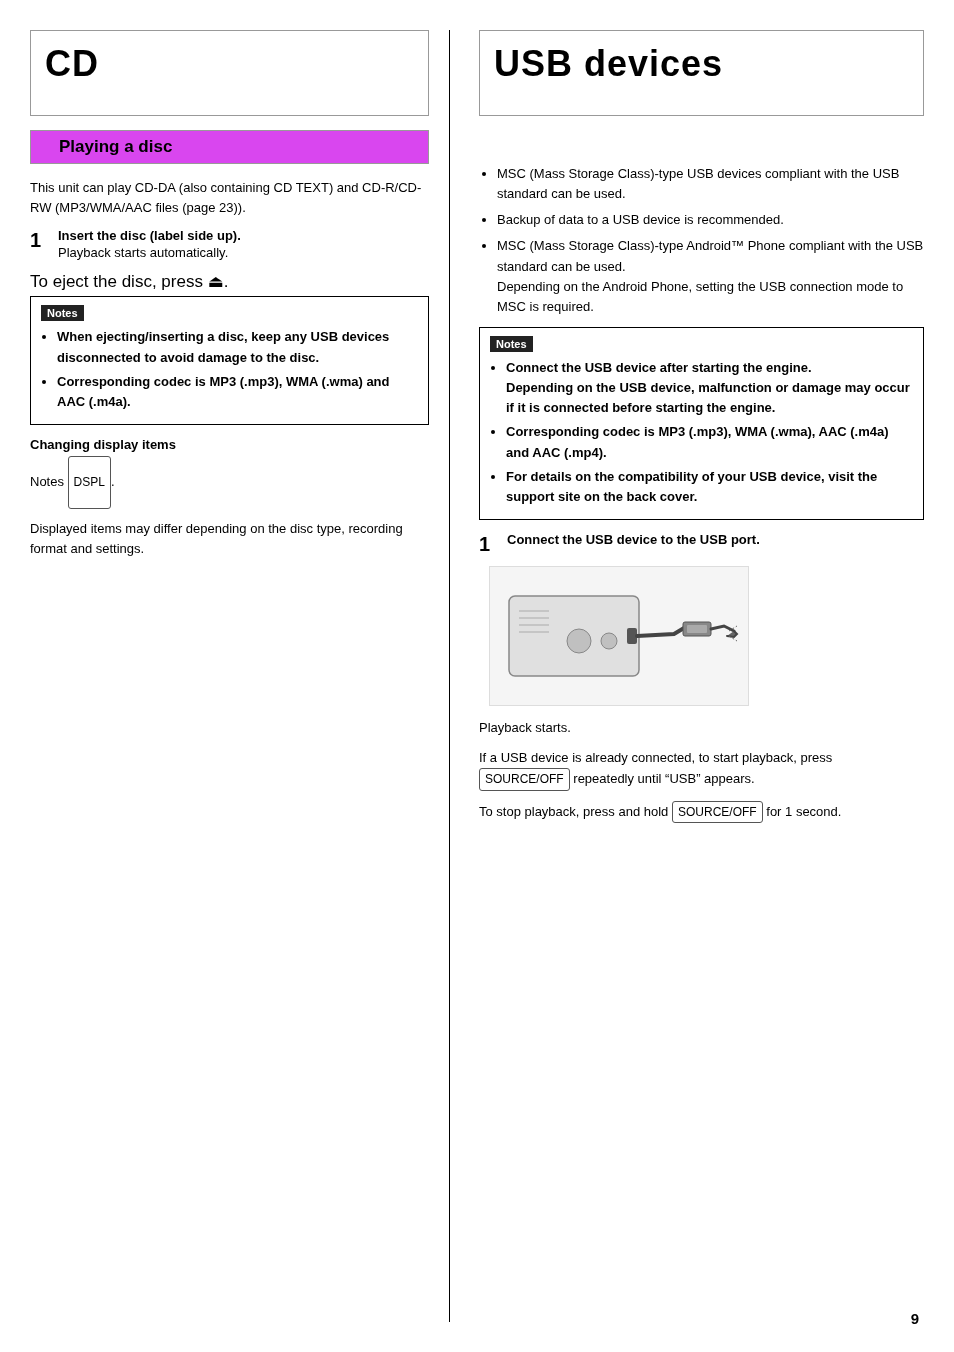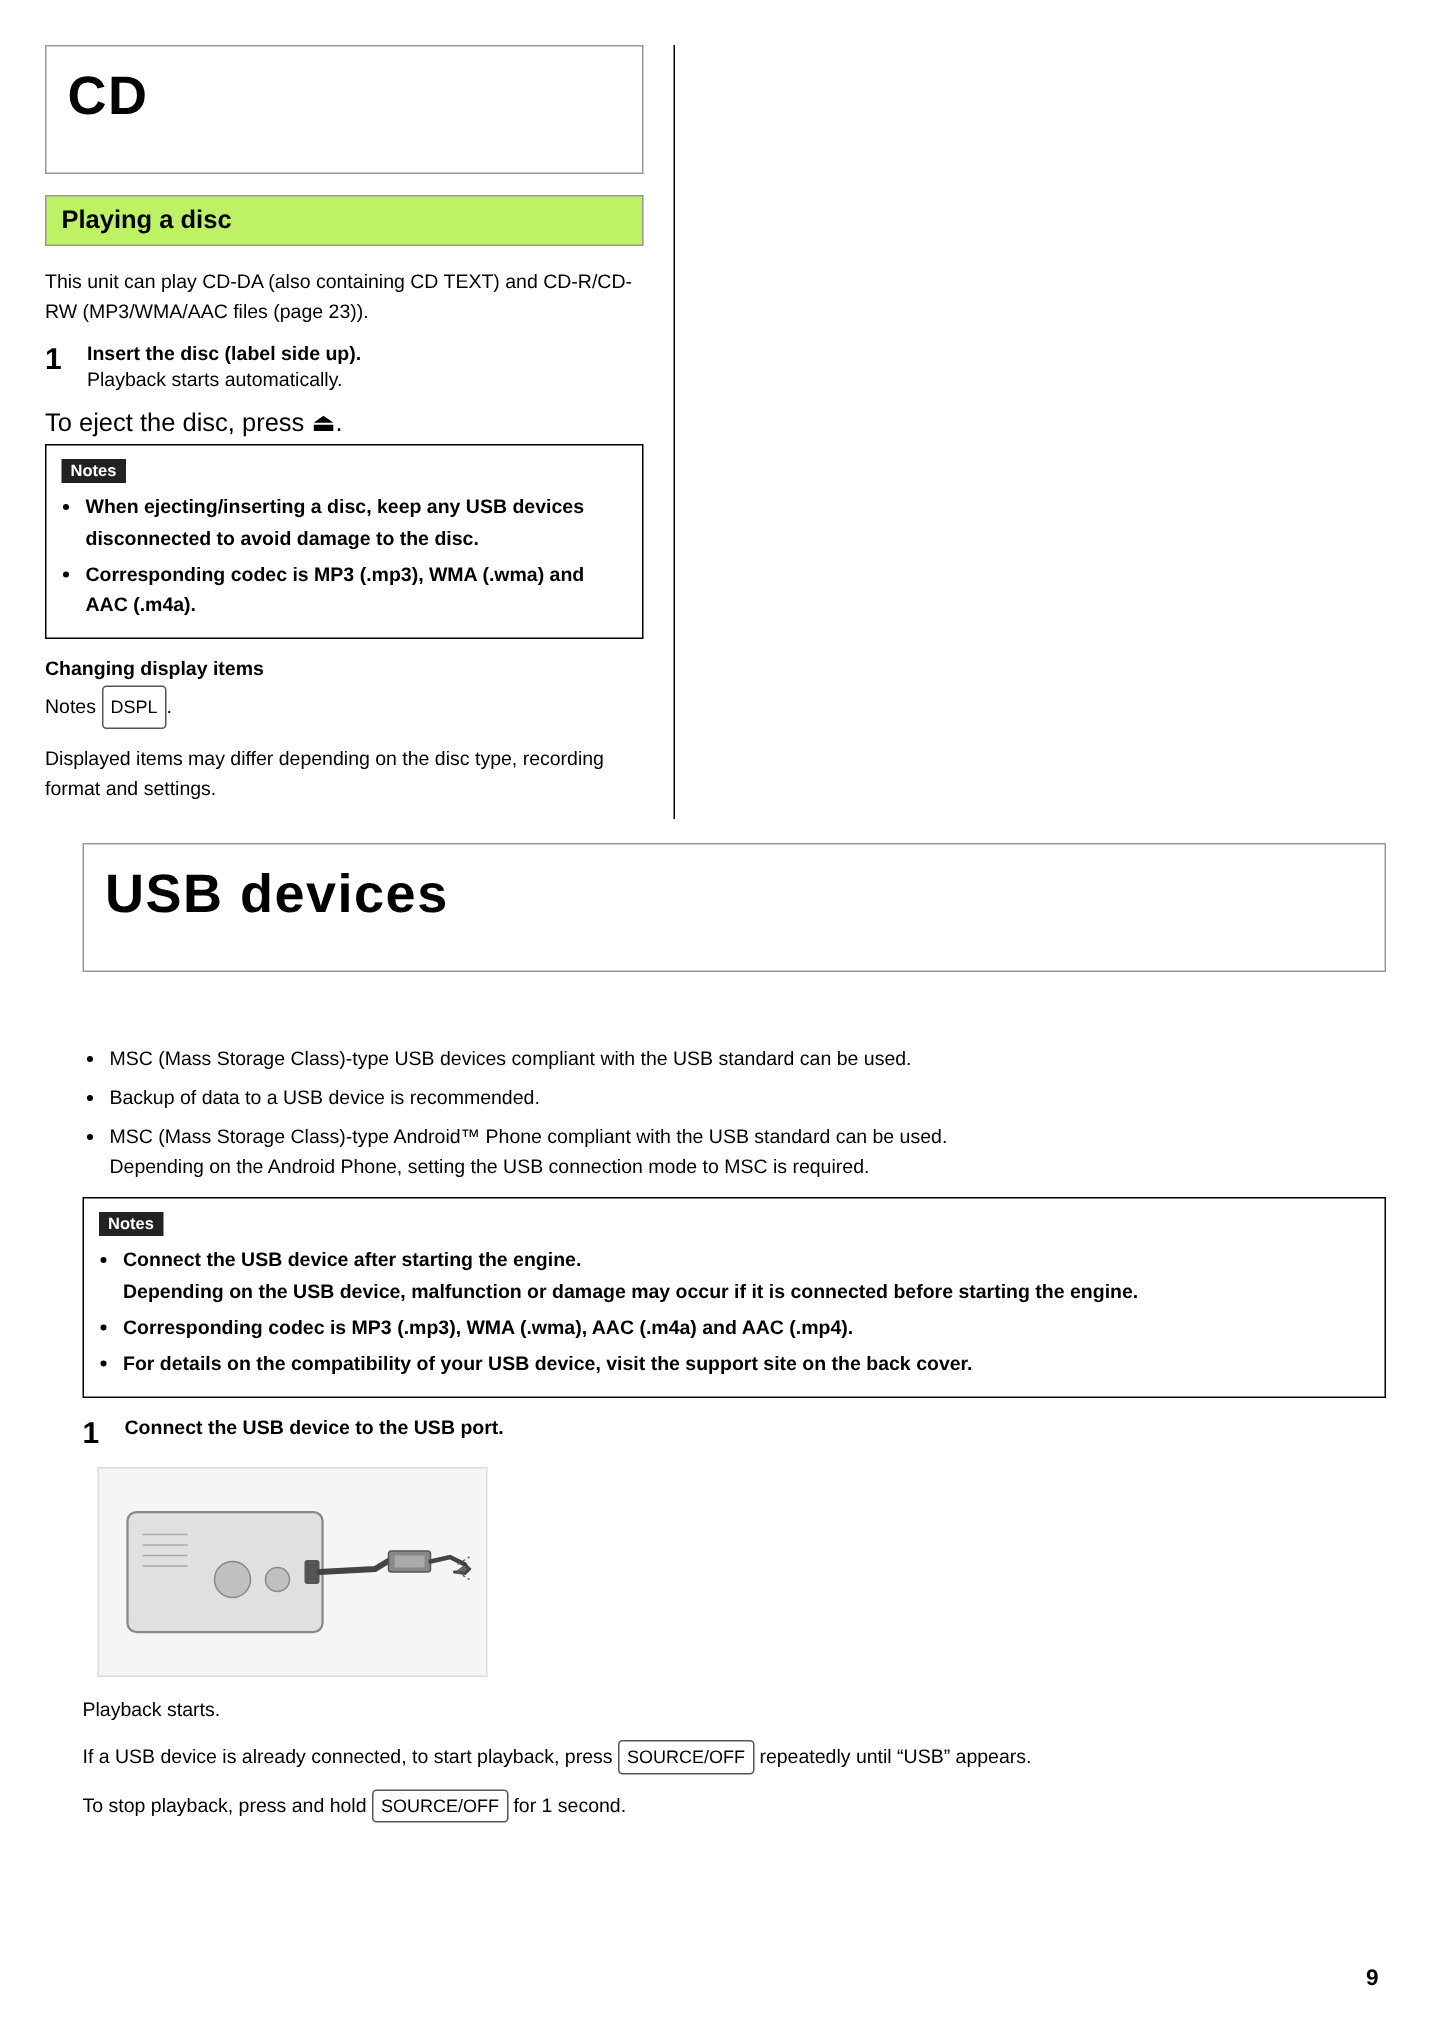--- a/index.html
+++ b/index.html
@@ -14,42 +14,42 @@
     .page {
       width: 954px;
       min-height: 1352px;
       padding: 30px 30px 30px 30px;
       display: flex;
       flex-direction: column;
       position: relative;
     }
     .two-col {
       display: flex;
-      flex-direction: column;
-      gap: 16px;
+      flex-direction: row;
+      gap: 4px;
       flex: 1;
     }
     .left-col {
       width: 420px;
       padding-right: 20px;
       border-right: 1px solid #000;
     }
     .right-col {
       flex: 1;
       padding-left: 25px;
     }
     .section-title-large {
       font-size: 36px;
       font-weight: bold;
       letter-spacing: 1px;
       margin-bottom: 18px;
     }
     .section-heading {
-      background: #bef264;
-      padding: 6px 10px;
+      background: #d946ef;
+      padding: 6px 28px;
       font-size: 17px;
       font-weight: bold;
       margin-bottom: 14px;
       border: 1px solid #999;
     }
     .body-text {
       font-size: 13px;
       line-height: 1.55;
       margin-bottom: 10px;
     }
@@ -108,21 +108,21 @@
     .subsection-heading {
       font-size: 13px;
       font-weight: bold;
       margin-bottom: 4px;
       margin-top: 10px;
     }
     .dspl-button {
       display: inline-block;
       border: 1px solid #555;
       border-radius: 3px;
-      padding: 4px 5px;
+      padding: 16px 5px;
       font-size: 12px;
       font-family: Arial, Helvetica, sans-serif;
     }
     .bullet-list {
       list-style: disc;
       padding-left: 18px;
       font-size: 13px;
       line-height: 1.55;
       margin-bottom: 10px;
       margin-top: 48px;

